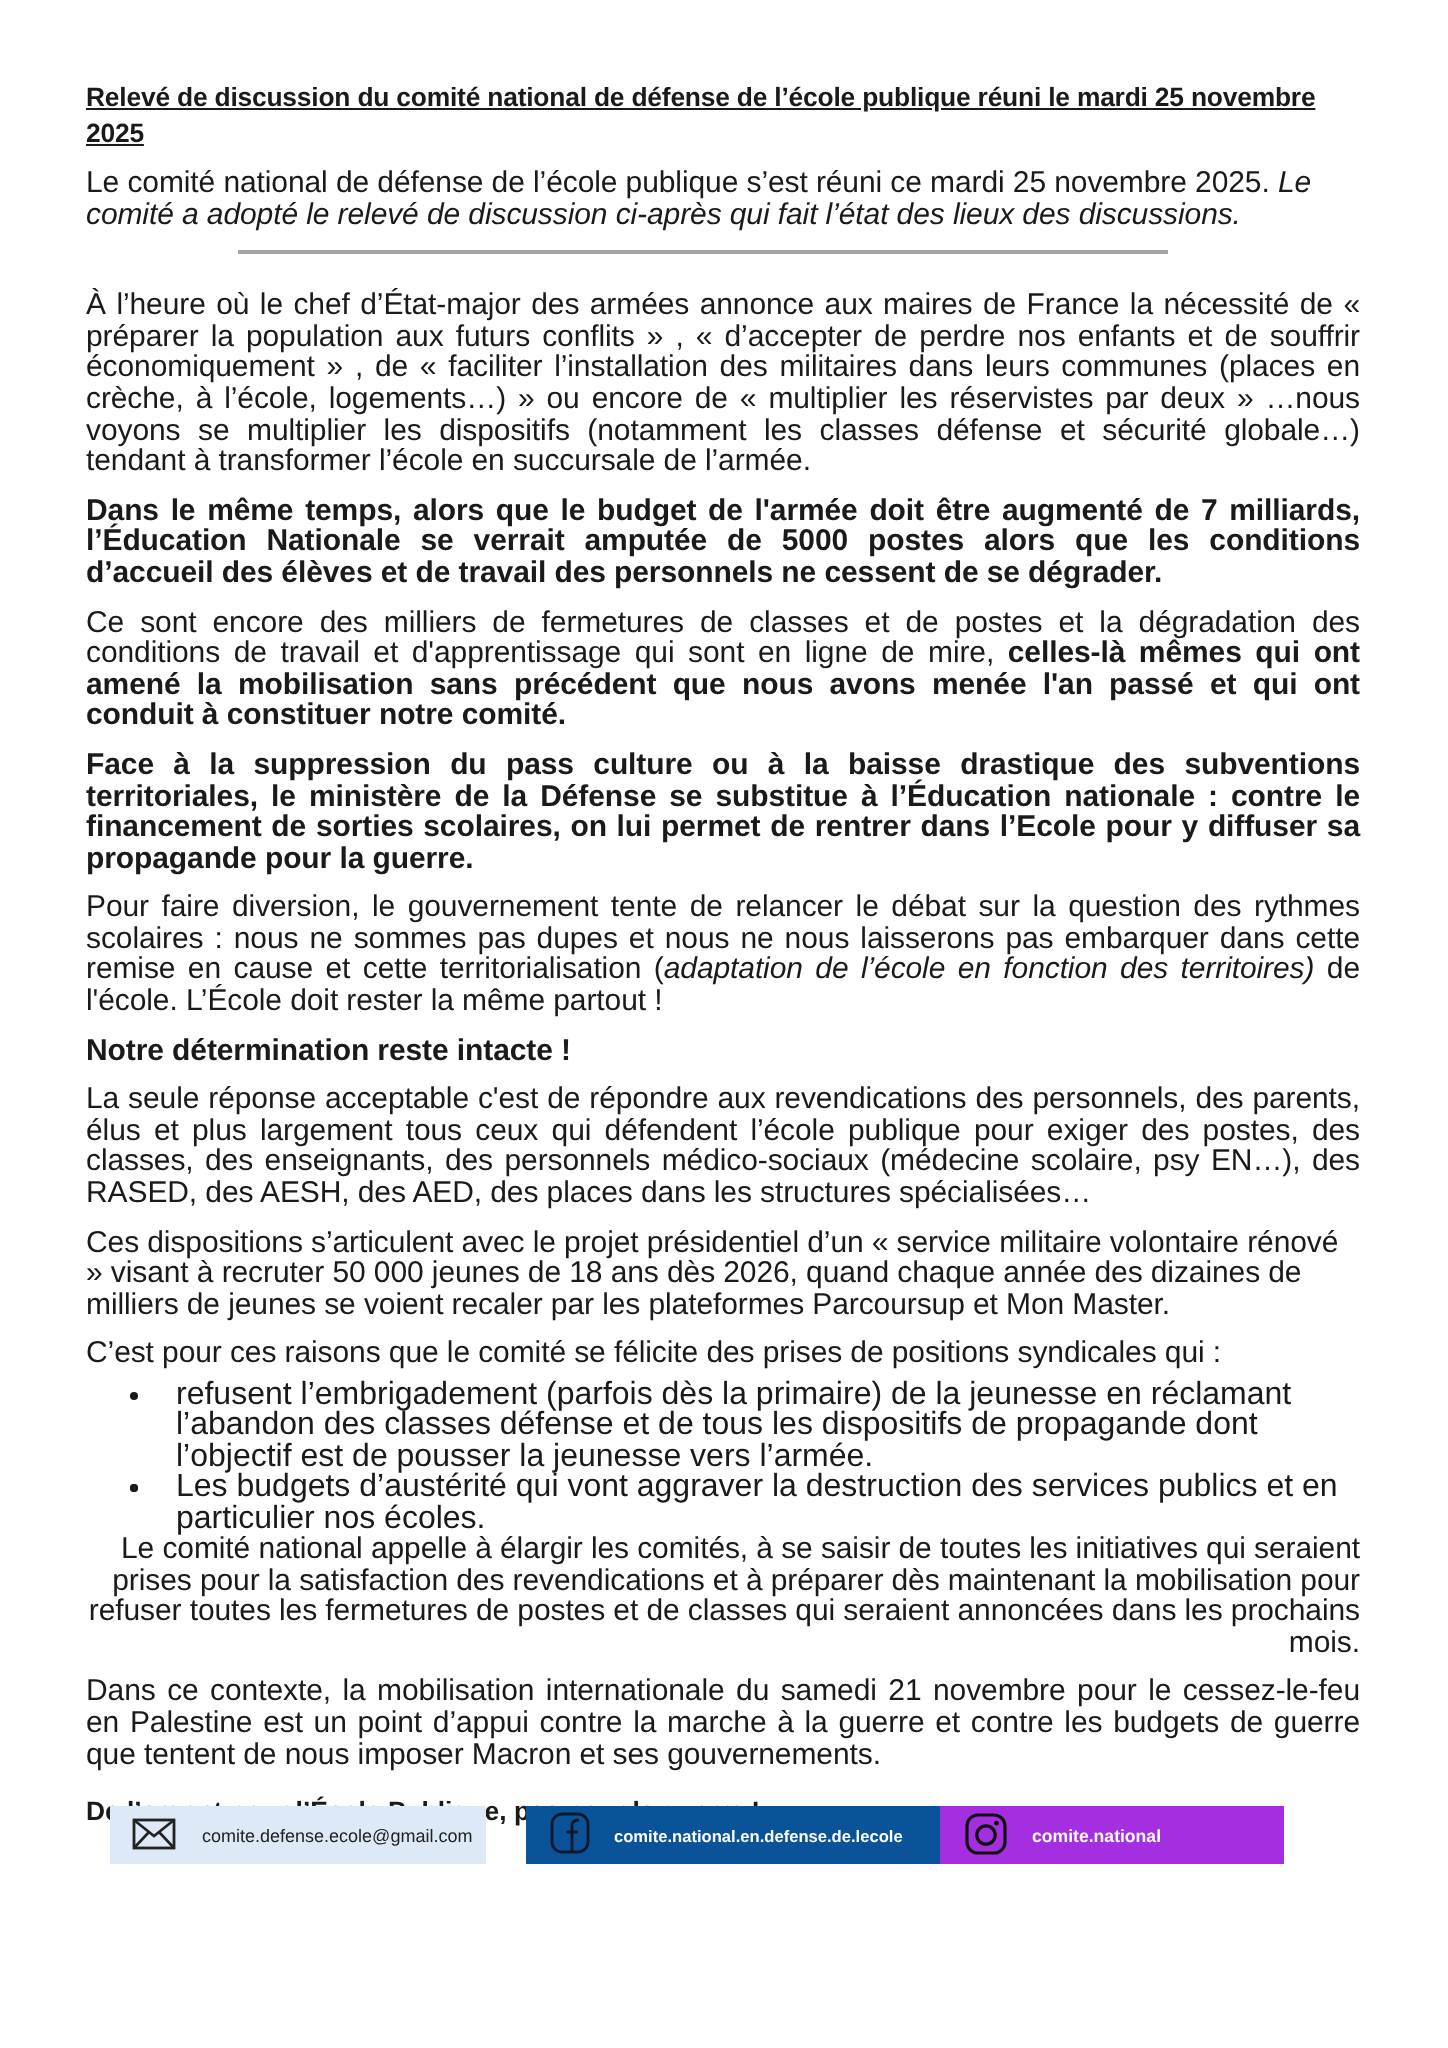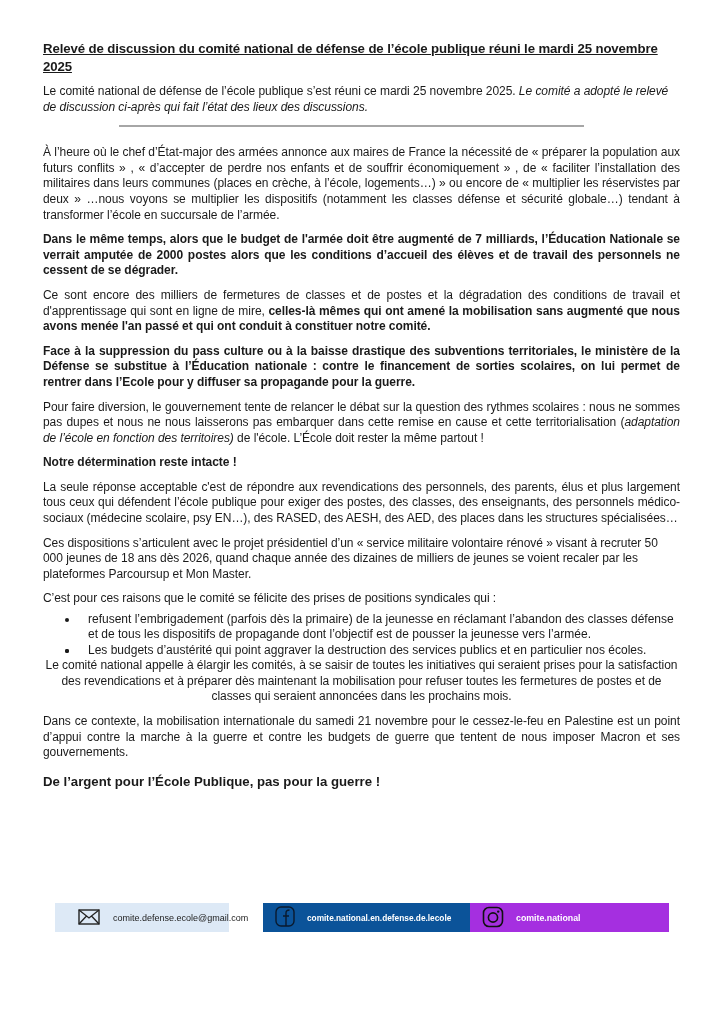--- a/index.html
+++ b/index.html
@@ -5,74 +5,74 @@
   html, body { margin: 0; padding: 0; background: #ffffff; }
   body {
     width: 724px; height: 1024px; position: relative; overflow: hidden;
     font-family: "Liberation Sans", sans-serif; color: #1a1a1a;
   }
   .page { position: absolute; left: 43px; top: 40px; width: 637px; }
   .title {
     text-align: left; font-weight: bold; font-size: 13.2px; line-height: 18px;
     text-decoration: underline; margin: 0 0 8px 0; letter-spacing: -0.1px;
   }
-  p { margin: 0; font-size: 12px; line-height: 15.6px; text-align: justify; letter-spacing: -0.05px; }
+  p { margin: 0; font-size: 15px; line-height: 15.6px; text-align: justify; letter-spacing: -0.05px; }
   p.gap { margin-top: 9px; }
   .intro { text-align: left; }
   .sep { height: 0; border-top: 2px solid #a6a6a6; width: 465px; margin: 10px 0 0 76px; }
   b, .bold { font-weight: bold; }
   i { font-style: italic; }
   ul.bullets { margin: 5px 0 0 0; padding: 0; list-style: none; }
   ul.bullets li {
-    position: relative; padding-left: 45px; font-size: 12px; line-height: 15.4px; text-align: left;
+    position: relative; padding-left: 45px; font-size: 16px; line-height: 15.4px; text-align: left;
   }
   ul.bullets li .dot {
     position: absolute; left: 22px; top: 6px; width: 4px; height: 4px; border-radius: 50%; background: #1a1a1a;
   }
   .slogan {
     text-align: left; font-weight: bold; font-size: 13.2px; line-height: 18px; margin-top: 12px;
   }
   .footer { position: absolute; top: 903px; left: 55px; width: 615px; height: 29px; }
   .fbox {
     position: absolute; top: 0; height: 29px; display: flex; align-items: center;
     font-size: 9px; box-sizing: border-box;
   }
-  .fbox.email { left: 0; width: 174px; background: #dde9f6; color: #222; padding-left: 23px; }
+  .fbox.email { left: 0; width: 188px; background: #dde9f6; color: #222; padding-left: 11px; }
   .fbox.fb { left: 208px; width: 214px; background: #0b5399; color: #ffffff; padding-left: 12px; font-weight: bold; font-size: 8.3px; }
-  .fbox.ig { left: 415px; width: 199px; background: #a52fe0; color: #ffffff; padding-left: 12px; font-weight: bold; font-size: 8.8px; }
+  .fbox.ig { left: 415px; width: 172px; background: #a52fe0; color: #ffffff; padding-left: 12px; font-weight: bold; font-size: 8.8px; }
   .fbox .ic { display: inline-block; margin-right: 12px; }
   .fbox.email .ic { margin-right: 13px; }
 </style>
 </head>
 <body>
 
 <div class="page">
   <h1 class="title">Relevé de discussion du comité national de défense de l’école publique réuni le mardi 25 novembre 2025</h1>
 
   <p class="intro"><span>Le comité national de défense de l’école publique s’est réuni ce mardi 25 novembre 2025. </span><i>Le comité a adopté le relevé de discussion ci-après qui fait l’état des lieux des discussions.</i></p>
 
   <div class="sep"></div>
 
   <p class="gap" style="margin-top:18px">À l’heure où le chef d’État-major des armées annonce aux maires de France la nécessité de « préparer la population aux futurs conflits » , « d’accepter de perdre nos enfants et de souffrir économiquement » , de « faciliter l’installation des militaires dans leurs communes (places en crèche, à l’école, logements…) » ou encore de « multiplier les réservistes par deux » …nous voyons se multiplier les dispositifs (notamment les classes défense et sécurité globale…) tendant à transformer l’école en succursale de l’armée.</p>
-  <p class="gap bold">Dans le même temps, alors que le budget de l'armée doit être augmenté de 7 milliards, l’Éducation Nationale se verrait amputée de 2000 postes alors que les conditions d’accueil des élèves et de travail des personnels ne cessent de se dégrader.</p>
-  <p class="gap"><span>Ce sont encore des milliers de fermetures de classes et de postes et la dégradation des conditions de travail et d'apprentissage qui sont en ligne de mire, </span><b>celles-là mêmes qui ont amené la mobilisation sans augmenté que nous avons menée l'an passé et qui ont conduit à constituer notre comité.</b></p>
+  <p class="gap bold">Dans le même temps, alors que le budget de l'armée doit être augmenté de 7 milliards, l’Éducation Nationale se verrait amputée de 5000 postes alors que les conditions d’accueil des élèves et de travail des personnels ne cessent de se dégrader.</p>
+  <p class="gap"><span>Ce sont encore des milliers de fermetures de classes et de postes et la dégradation des conditions de travail et d'apprentissage qui sont en ligne de mire, </span><b>celles-là mêmes qui ont amené la mobilisation sans précédent que nous avons menée l'an passé et qui ont conduit à constituer notre comité.</b></p>
   <p class="gap bold">Face à la suppression du pass culture ou à la baisse drastique des subventions territoriales, le ministère de la Défense se substitue à l’Éducation nationale : contre le financement de sorties scolaires, on lui permet de rentrer dans l’Ecole pour y diffuser sa propagande pour la guerre.</p>
   <p class="gap"><span>Pour faire diversion, le gouvernement tente de relancer le débat sur la question des rythmes scolaires : nous ne sommes pas dupes et nous ne nous laisserons pas embarquer dans cette remise en cause et cette territorialisation (</span><i>adaptation de l’école en fonction des territoires)</i><span> de l'école. L’École doit rester la même partout !</span></p>
   <p class="gap bold">Notre détermination reste intacte !</p>
   <p class="gap">La seule réponse acceptable c'est de répondre aux revendications des personnels, des parents, élus et plus largement tous ceux qui défendent l’école publique pour exiger des postes, des classes, des enseignants, des personnels médico-sociaux (médecine scolaire, psy EN…), des RASED, des AESH, des AED, des places dans les structures spécialisées…</p>
   <p class="gap" style="text-align:left">Ces dispositions s’articulent avec le projet présidentiel d’un « service militaire volontaire rénové » visant à recruter 50 000 jeunes de 18 ans dès 2026, quand chaque année des dizaines de milliers de jeunes se voient recaler par les plateformes Parcoursup et Mon Master.</p>
   <p class="gap">C’est pour ces raisons que le comité se félicite des prises de positions syndicales qui :</p>
 
   <ul class="bullets">
     <li><span class="dot"></span><span>refusent l’embrigadement (parfois dès la primaire) de la jeunesse en réclamant l’abandon des classes défense et de tous les dispositifs de propagande dont l’objectif est de pousser la jeunesse vers l’armée.</span></li>
     <li><span class="dot"></span></li>
-    <li><span class="dot"></span><span>Les budgets d’austérité qui point aggraver la destruction des services publics et en particulier nos écoles.</span></li>
+    <li><span class="dot"></span><span>Les budgets d’austérité qui vont aggraver la destruction des services publics et en particulier nos écoles.</span></li>
   </ul>
 
-  <p style="text-align:center">Le comité national appelle à élargir les comités, à se saisir de toutes les initiatives qui seraient prises pour la satisfaction des revendications et à préparer dès maintenant la mobilisation pour refuser toutes les fermetures de postes et de classes qui seraient annoncées dans les prochains mois.</p>
+  <p style="text-align:right">Le comité national appelle à élargir les comités, à se saisir de toutes les initiatives qui seraient prises pour la satisfaction des revendications et à préparer dès maintenant la mobilisation pour refuser toutes les fermetures de postes et de classes qui seraient annoncées dans les prochains mois.</p>
   <p class="gap">Dans ce contexte, la mobilisation internationale du samedi 21 novembre pour le cessez-le-feu en Palestine est un point d’appui contre la marche à la guerre et contre les budgets de guerre que tentent de nous imposer Macron et ses gouvernements.</p>
 
   <div class="slogan">De l’argent pour l’École Publique, pas pour la guerre !</div>
 </div>
 
 <div class="footer">
   <div class="fbox email">
     <span class="ic">
       <svg width="22" height="16" viewBox="0 0 22 16">
           <rect x="1" y="1" width="20" height="14" fill="none" stroke="#222" stroke-width="1.4"></rect>

